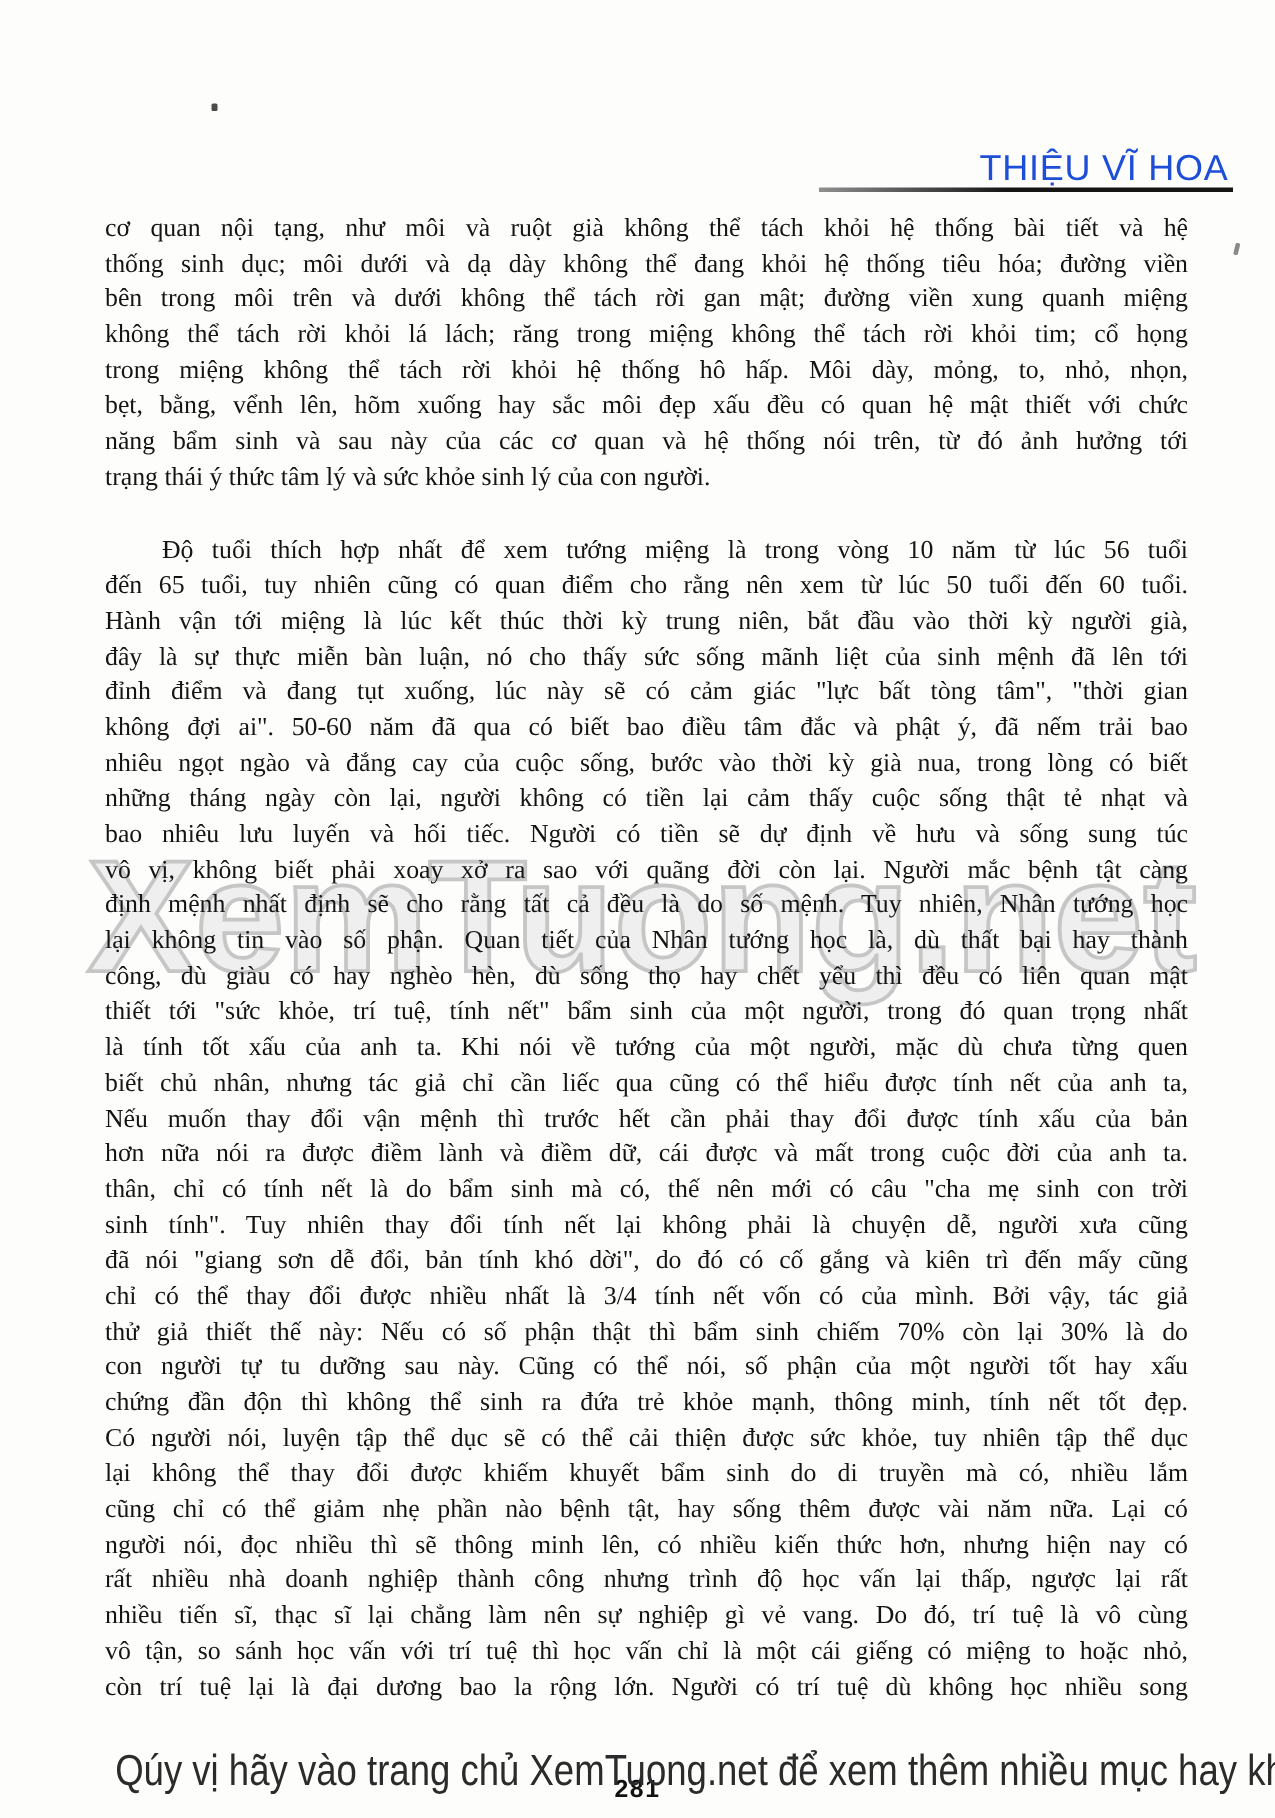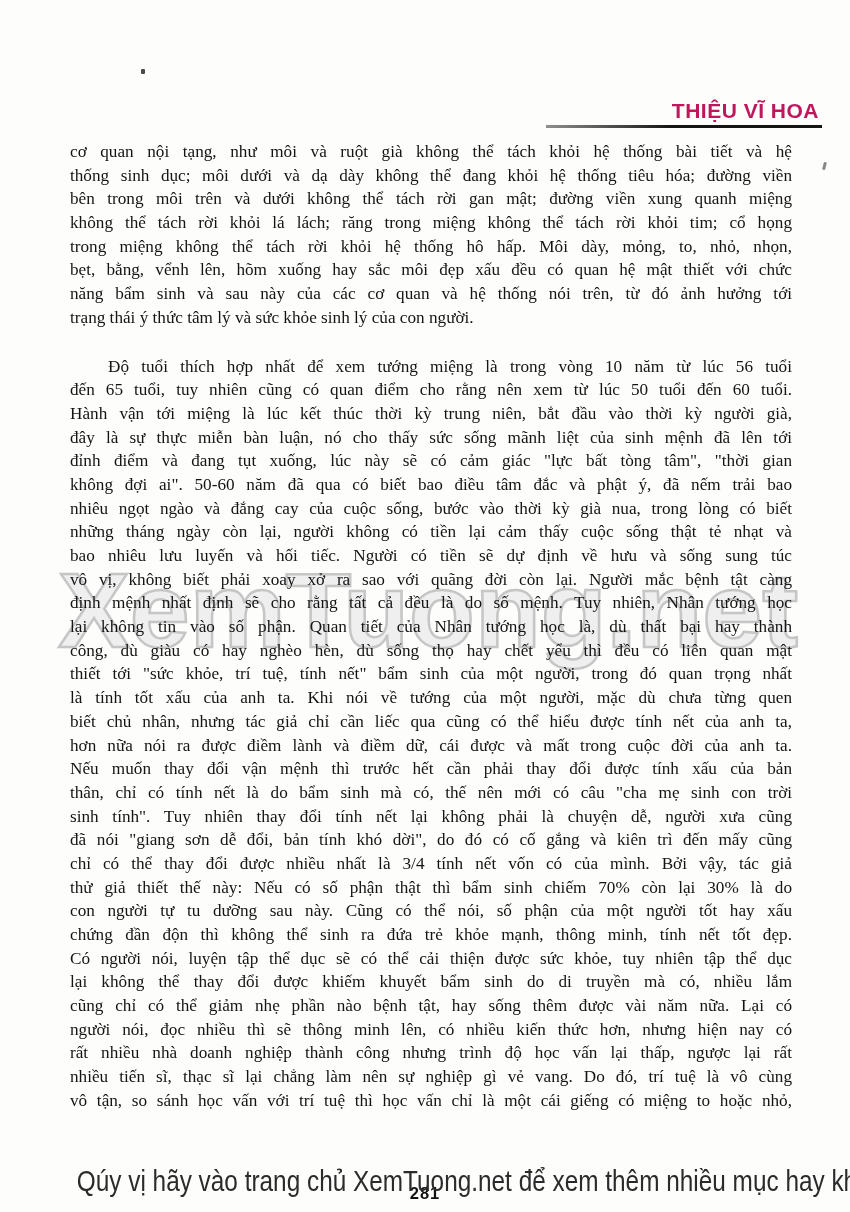--- a/index.html
+++ b/index.html
@@ -15,24 +15,24 @@
   .speck { position: absolute; background: #2a2a2a; }
   .speck-1 { left: 141px; top: 69px; width: 4px; height: 5px; border-radius: 1px; opacity: .85; }
   .speck-2 { left: 823px; top: 162px; width: 3px; height: 8px; border-radius: 1px; transform: rotate(14deg); opacity: .55; }
 
   
   .author {
     position: absolute;
     top: 99px;
     right: 31px;
     font-family: "Liberation Sans", sans-serif;
-    font-weight: bold;
-    font-size: 21px;
+    font-weight: normal;
+    font-size: 24px;
     letter-spacing: .5px;
-    color: #be185d;
+    color: #1d4ed8;
     white-space: nowrap;
   }
   .header-rule {
     position: absolute;
     top: 125px;
     left: 546px;
     width: 276px;
     height: 3px;
     background: linear-gradient(to right, #8f8f8f, #151515 45%);
   }
@@ -131,36 +131,37 @@
         <div class="line">nhiêu ngọt ngào và đắng cay của cuộc sống, bước vào thời kỳ già nua, trong lòng có biết</div>
         <div class="line">những tháng ngày còn lại, người không có tiền lại cảm thấy cuộc sống thật tẻ nhạt và</div>
         <div class="line">bao nhiêu lưu luyến và hối tiếc. Người có tiền sẽ dự định về hưu và sống sung túc</div>
         <div class="line">vô vị, không biết phải xoay xở ra sao với quãng đời còn lại. Người mắc bệnh tật càng</div>
         <div class="line">định mệnh nhất định sẽ cho rằng tất cả đều là do số mệnh. Tuy nhiên, Nhân tướng học</div>
         <div class="line">lại không tin vào số phận. Quan tiết của Nhân tướng học là, dù thất bại hay thành</div>
         <div class="line">công, dù giàu có hay nghèo hèn, dù sống thọ hay chết yểu thì đều có liên quan mật</div>
         <div class="line">thiết tới "sức khỏe, trí tuệ, tính nết" bẩm sinh của một người, trong đó quan trọng nhất</div>
         <div class="line">là tính tốt xấu của anh ta. Khi nói về tướng của một người, mặc dù chưa từng quen</div>
         <div class="line">biết chủ nhân, nhưng tác giả chỉ cần liếc qua cũng có thể hiểu được tính nết của anh ta,</div>
+        <div class="line">Nếu muốn thay đổi vận mệnh thì trước hết cần phải thay đổi được tính xấu của bản</div>
         <div class="line">hơn nữa nói ra được điềm lành và điềm dữ, cái được và mất trong cuộc đời của anh ta.</div>
-        <div class="line">Nếu muốn thay đổi vận mệnh thì trước hết cần phải thay đổi được tính xấu của bản</div>
         <div class="line">thân, chỉ có tính nết là do bẩm sinh mà có, thế nên mới có câu "cha mẹ sinh con trời</div>
         <div class="line">sinh tính". Tuy nhiên thay đổi tính nết lại không phải là chuyện dễ, người xưa cũng</div>
         <div class="line">đã nói "giang sơn dễ đổi, bản tính khó dời", do đó có cố gắng và kiên trì đến mấy cũng</div>
         <div class="line">chỉ có thể thay đổi được nhiều nhất là 3/4 tính nết vốn có của mình. Bởi vậy, tác giả</div>
         <div class="line">thử giả thiết thế này: Nếu có số phận thật thì bẩm sinh chiếm 70% còn lại 30% là do</div>
         <div class="line">con người tự tu dưỡng sau này. Cũng có thể nói, số phận của một người tốt hay xấu</div>
         <div class="line">chứng đần độn thì không thể sinh ra đứa trẻ khỏe mạnh, thông minh, tính nết tốt đẹp.</div>
         <div class="line">Có người nói, luyện tập thể dục sẽ có thể cải thiện được sức khỏe, tuy nhiên tập thể dục</div>
         <div class="line">lại không thể thay đổi được khiếm khuyết bẩm sinh do di truyền mà có, nhiều lắm</div>
         <div class="line">cũng chỉ có thể giảm nhẹ phần nào bệnh tật, hay sống thêm được vài năm nữa. Lại có</div>
         <div class="line">người nói, đọc nhiều thì sẽ thông minh lên, có nhiều kiến thức hơn, nhưng hiện nay có</div>
         <div class="line">rất nhiều nhà doanh nghiệp thành công nhưng trình độ học vấn lại thấp, ngược lại rất</div>
         <div class="line">nhiều tiến sĩ, thạc sĩ lại chẳng làm nên sự nghiệp gì vẻ vang. Do đó, trí tuệ là vô cùng</div>
         <div class="line">vô tận, so sánh học vấn với trí tuệ thì học vấn chỉ là một cái giếng có miệng to hoặc nhỏ,</div>
+        <div class="line">còn trí tuệ lại là đại dương bao la rộng lớn. Người có trí tuệ dù không học nhiều song</div>
       </div>
     </div>
 
   <div class="footer">
     <span class="page-number">281</span>
     <span class="footer-text">Qúy vị hãy vào trang chủ XemTuong.net để xem thêm nhiều mục hay khác</span>
   </div>
 
 </div>
 

